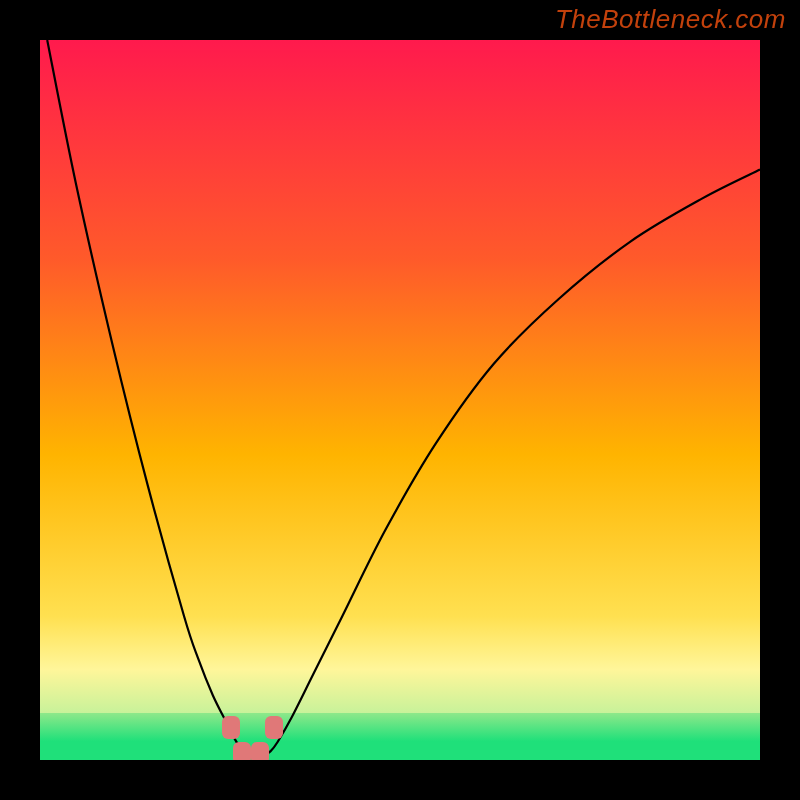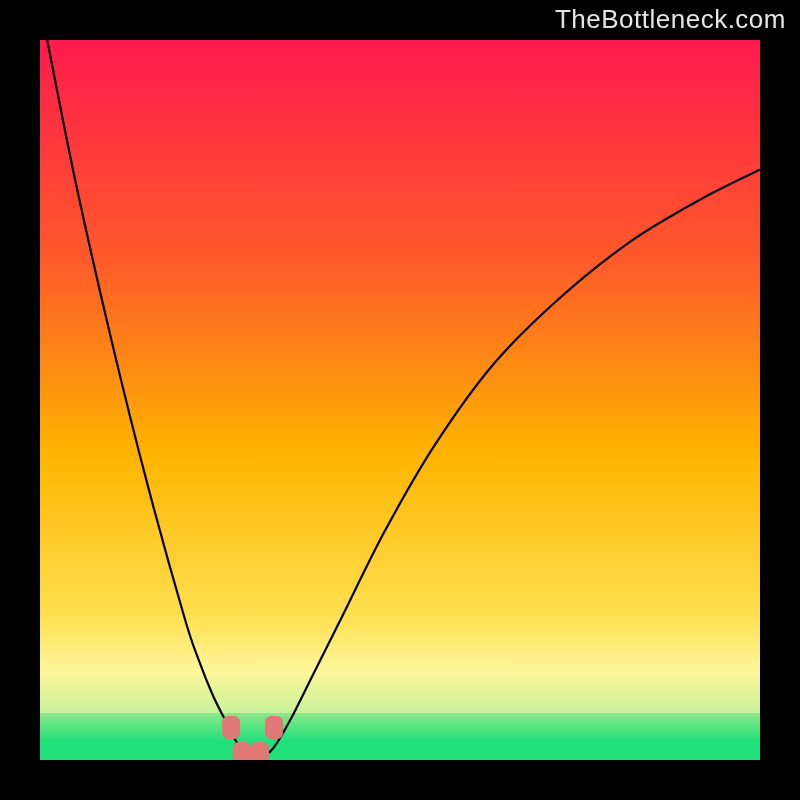--- a/index.html
+++ b/index.html
@@ -15,23 +15,24 @@
     width: 800px;
     height: 800px;
     background: #000;
   }
   .attribution {
     position: absolute;
     top: 4px;
     right: 14px;
     font-family: Arial, Helvetica, sans-serif;
     font-size: 26px;
-    color: #e5e5e5;
+    color: #c2410c;
     letter-spacing: 0.5px;
     z-index: 10;
+    font-style: italic;
   }
   .plot-area {
     position: absolute;
     left: 40px;
     top: 40px;
     width: 720px;
     height: 720px;
     overflow: hidden;
   }
   .gradient-green {

